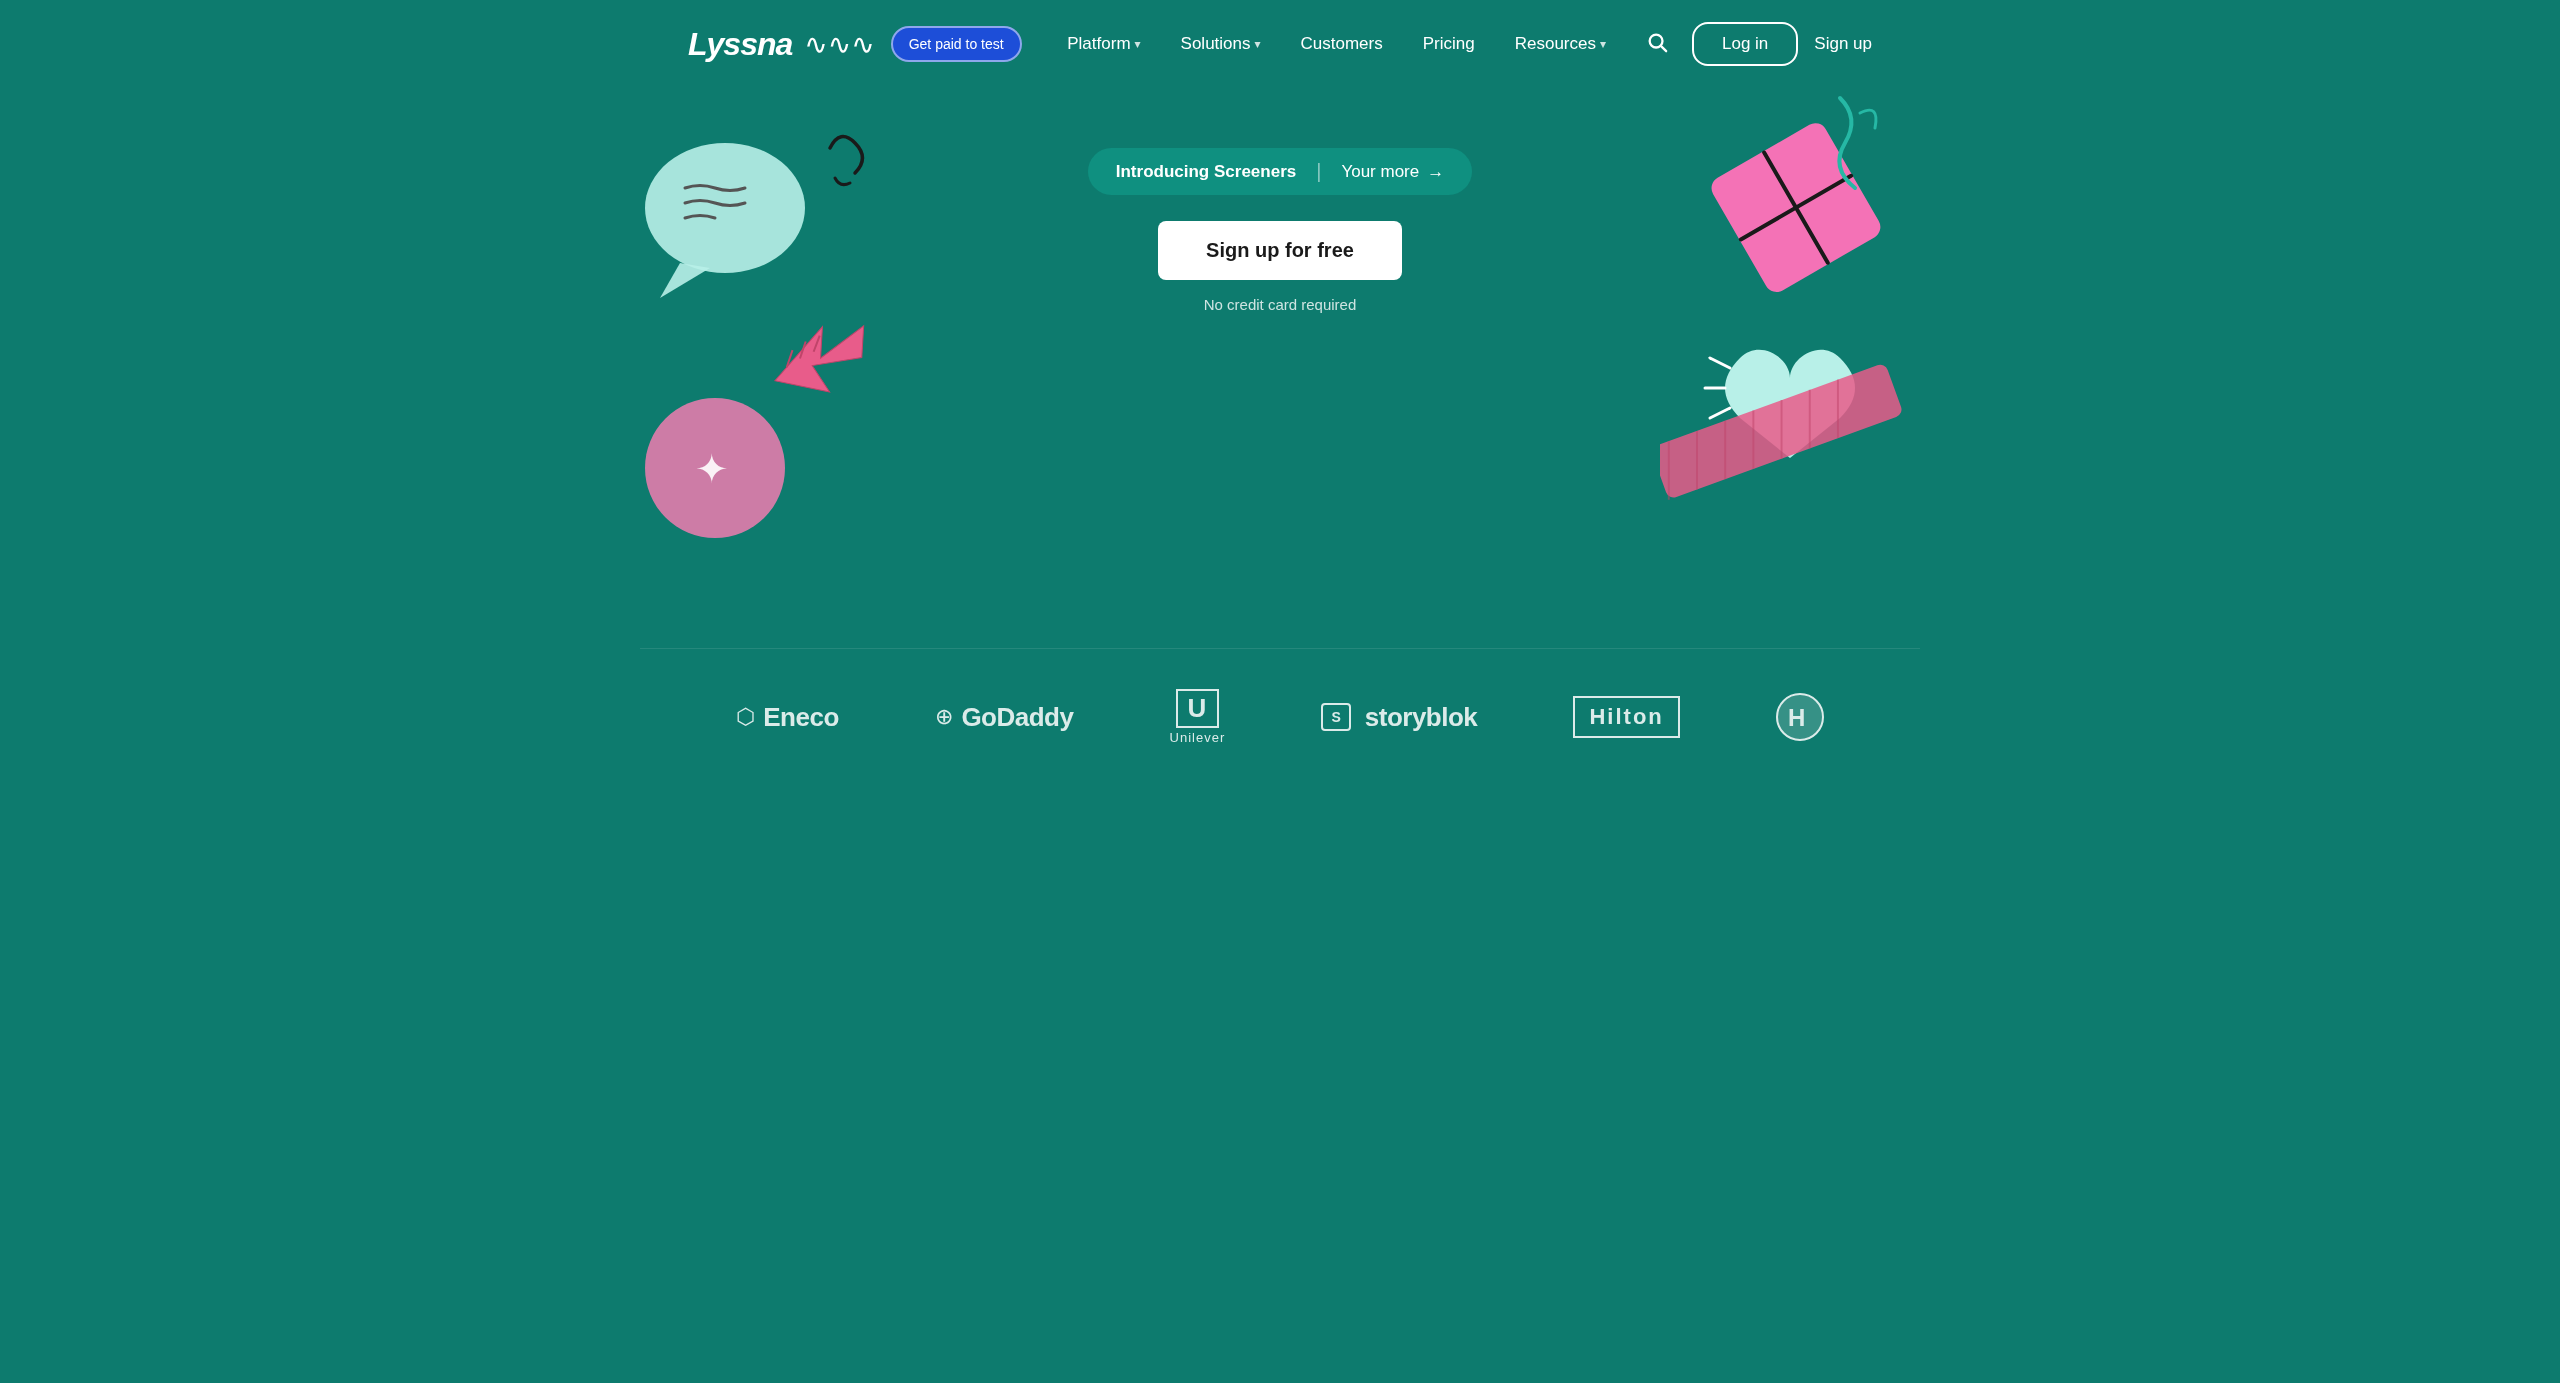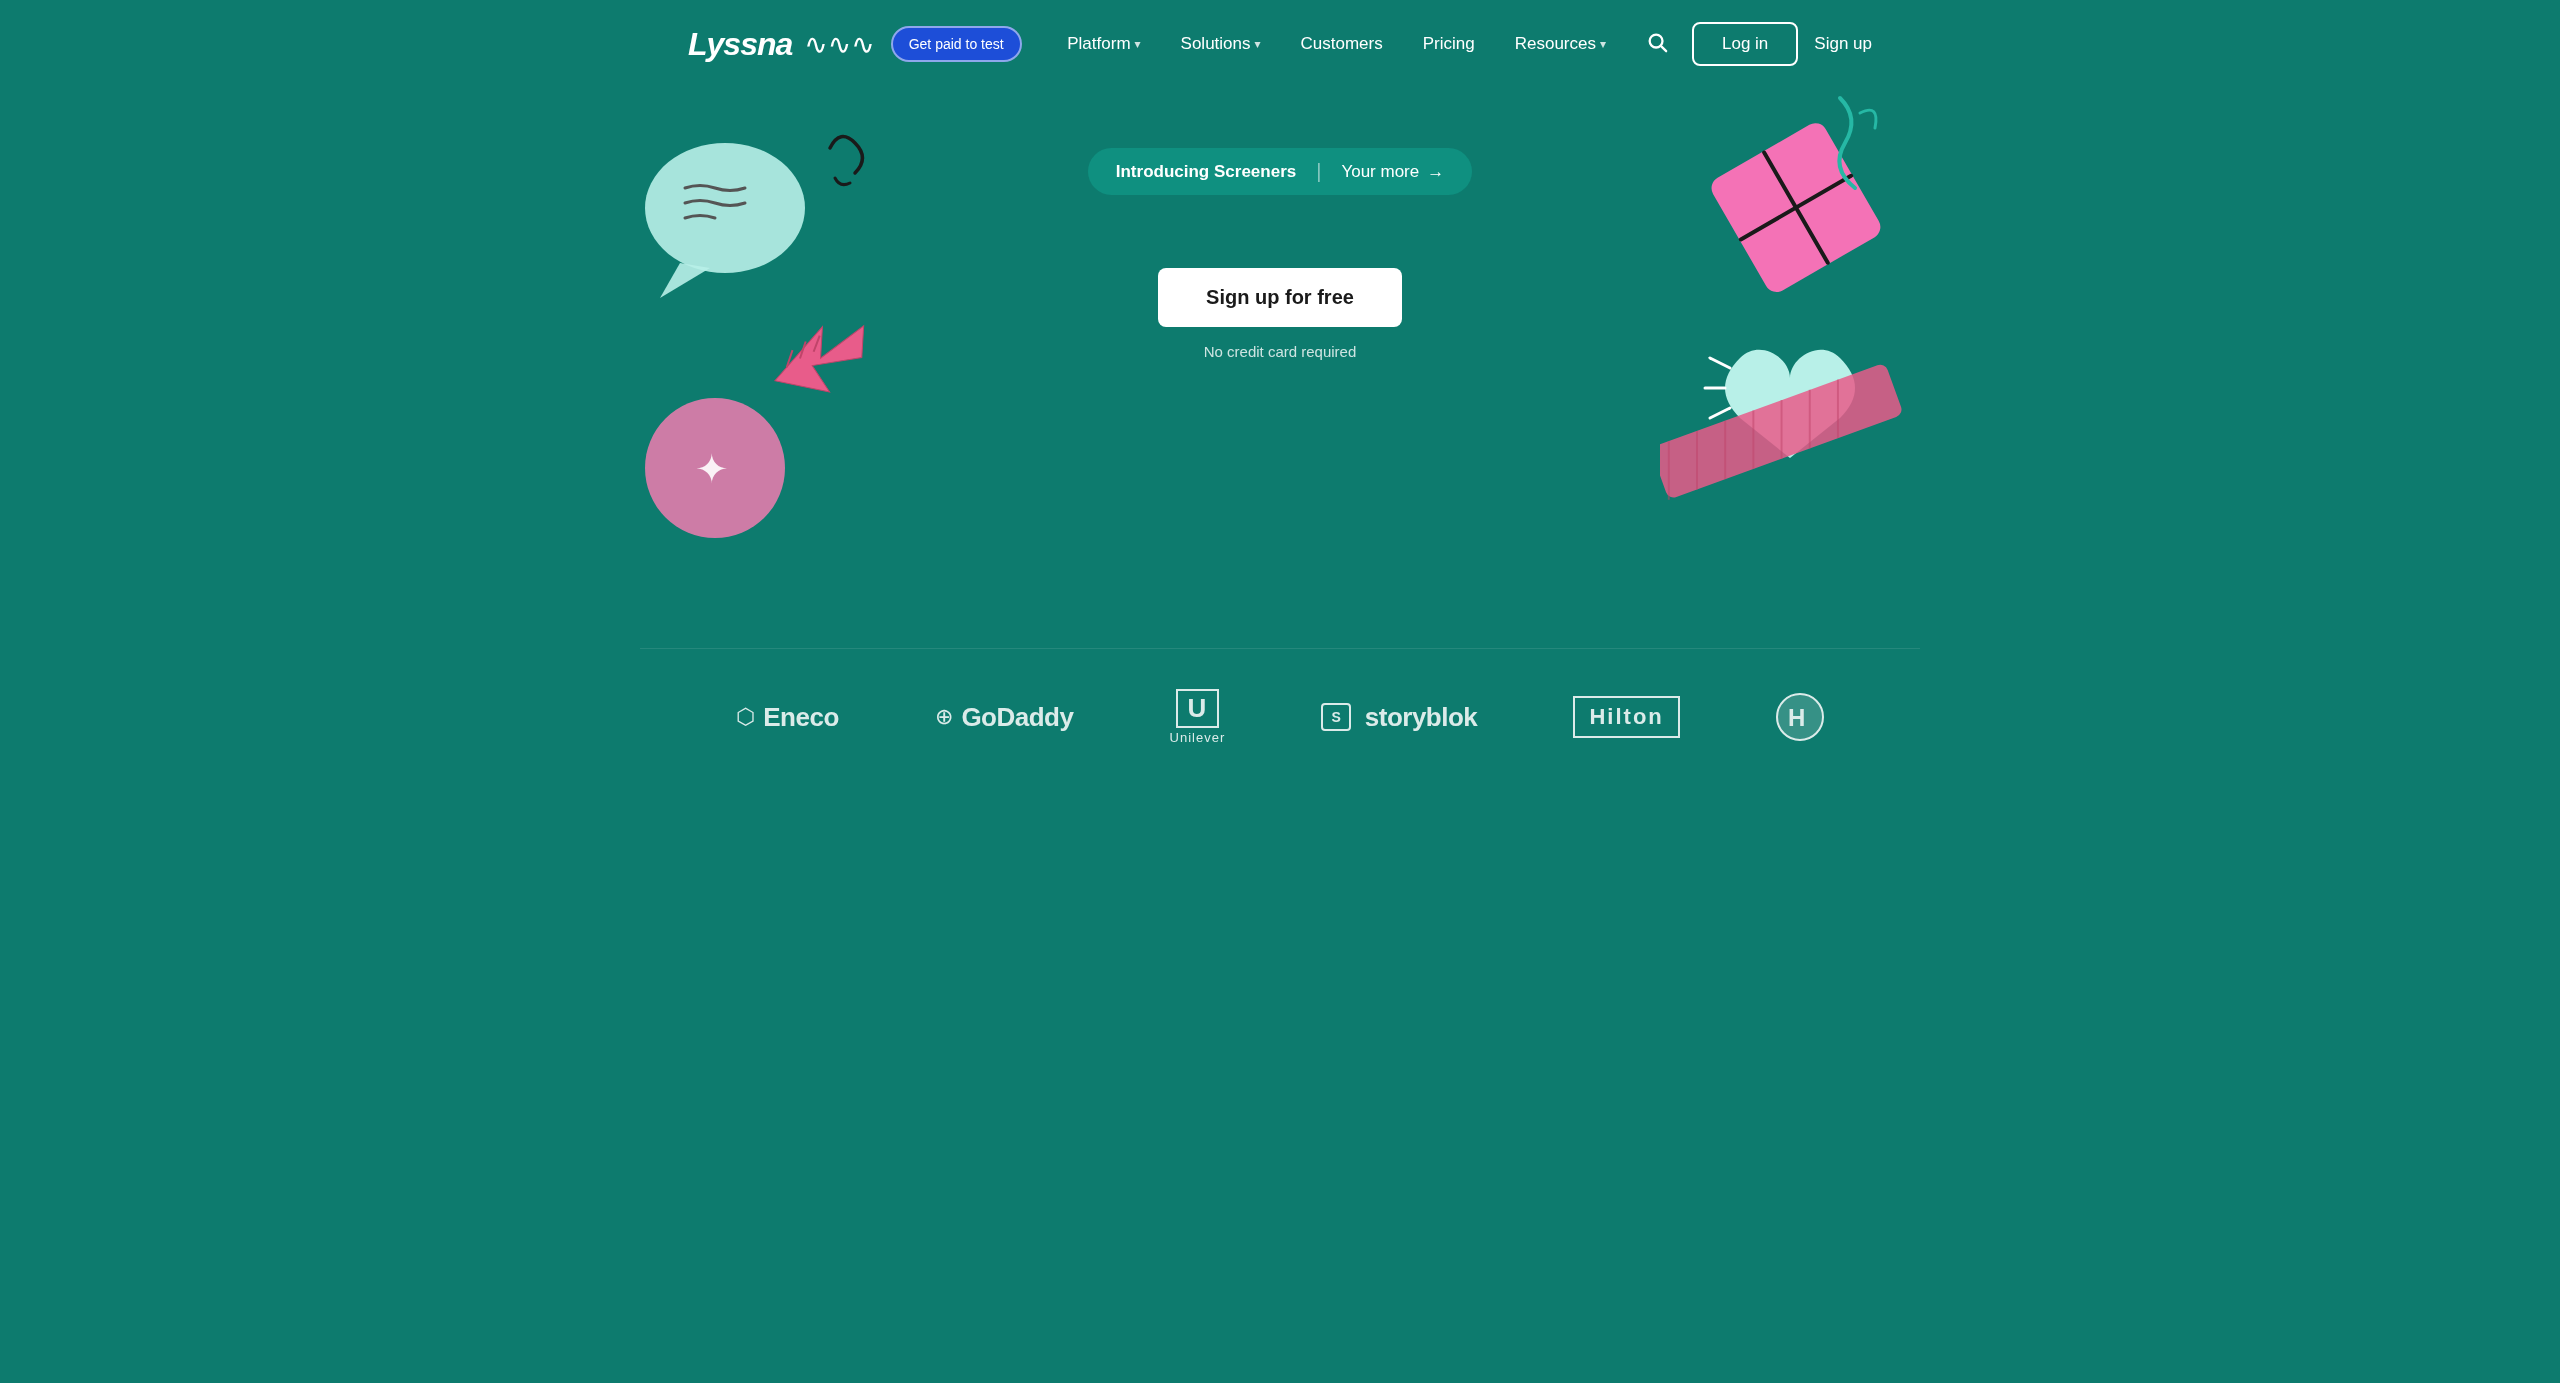--- a/index.html
+++ b/index.html
@@ -94,21 +94,21 @@
       font-size: 20px;
       cursor: pointer;
       padding: 8px;
     }
 
     .login-btn {
       background: transparent;
       border: 2px solid white;
       color: white;
       padding: 10px 28px;
-      border-radius: 8px;
+      border-radius: 16px;
       font-size: 17px;
       cursor: pointer;
       font-weight: 500;
     }
 
     .signup-btn {
       background: transparent;
       border: none;
       color: white;
       font-size: 17px;
@@ -146,21 +146,21 @@
       pointer-events: none;
     }
 
     .introducing-banner {
       display: flex;
       align-items: center;
       background: #0f9080;
       border-radius: 50px;
       padding: 12px 28px;
       gap: 20px;
-      margin-bottom: 73px;
+      margin-bottom: 26px;
       font-size: 17px;
     }
 
     .introducing-text {
       color: white;
       font-weight: 600;
     }
 
     .divider-pipe {
       color: rgba(255,255,255,0.5);

